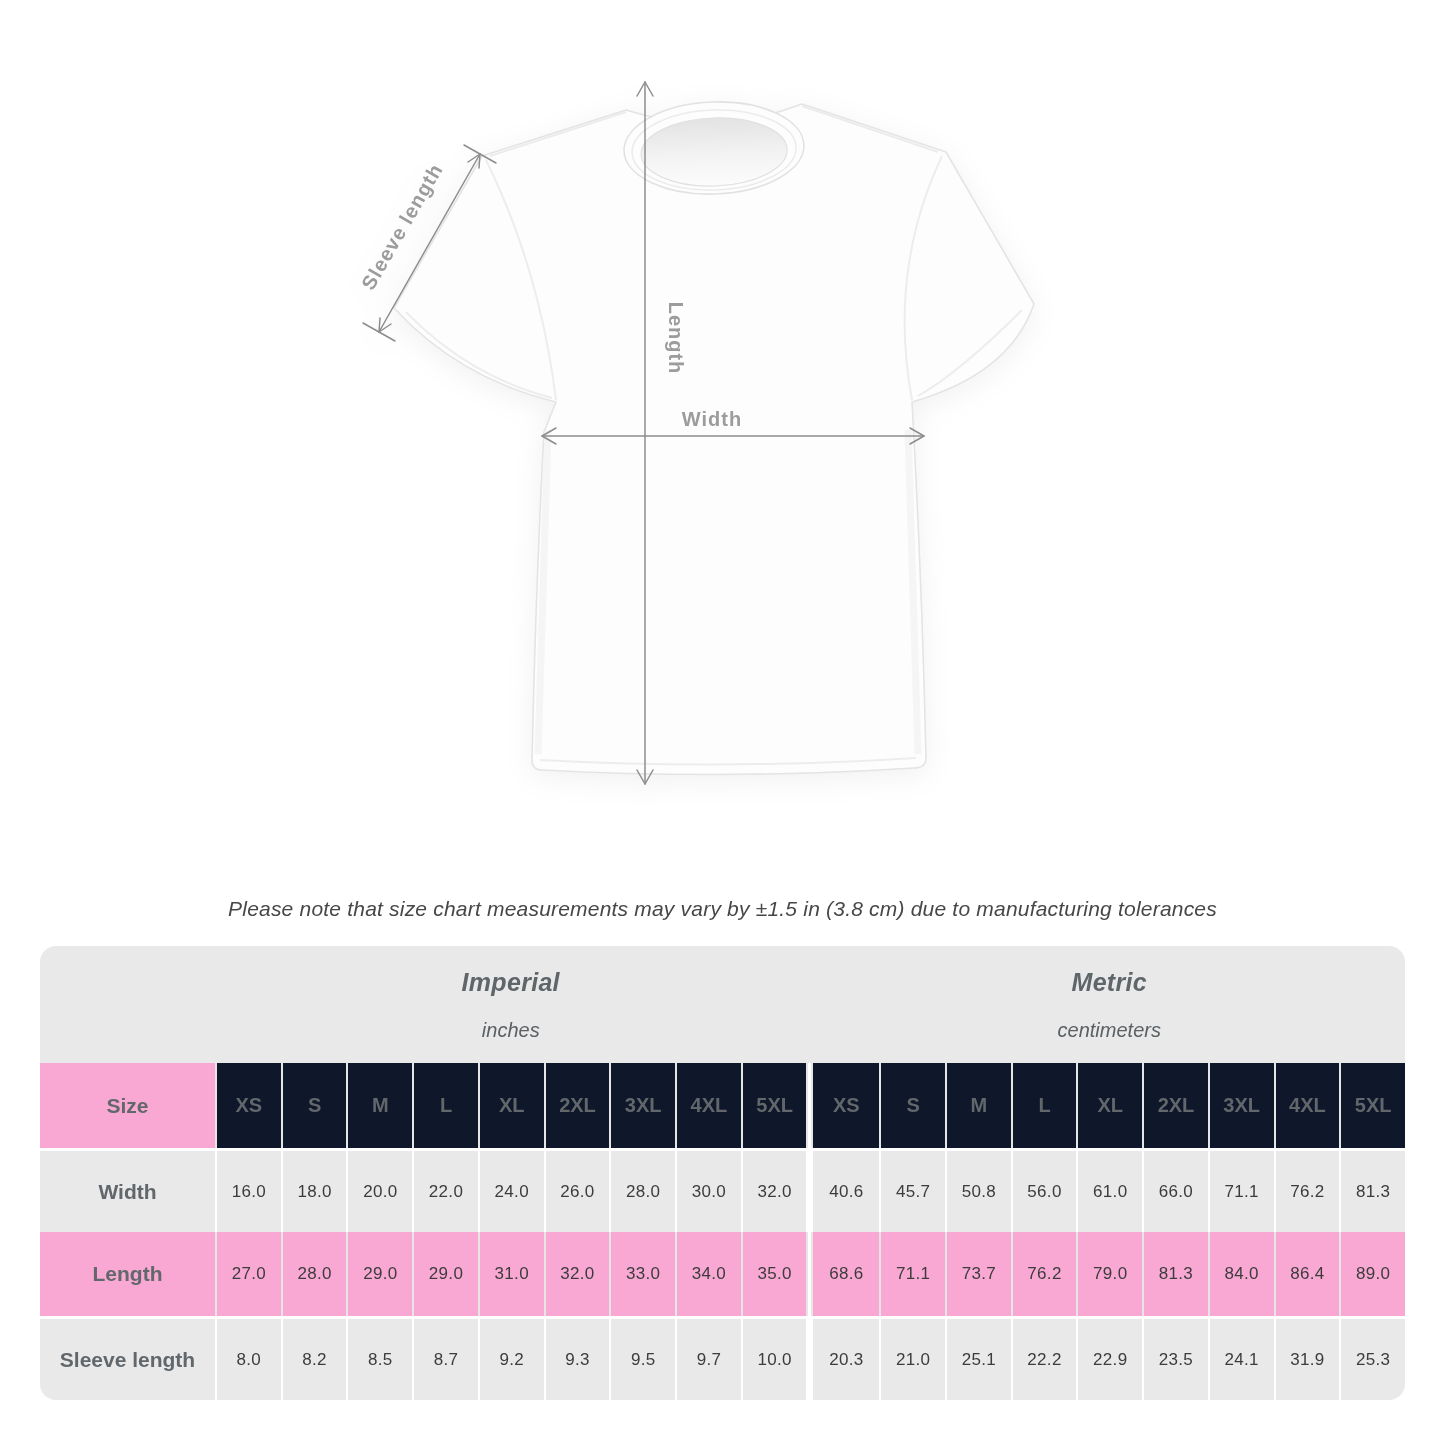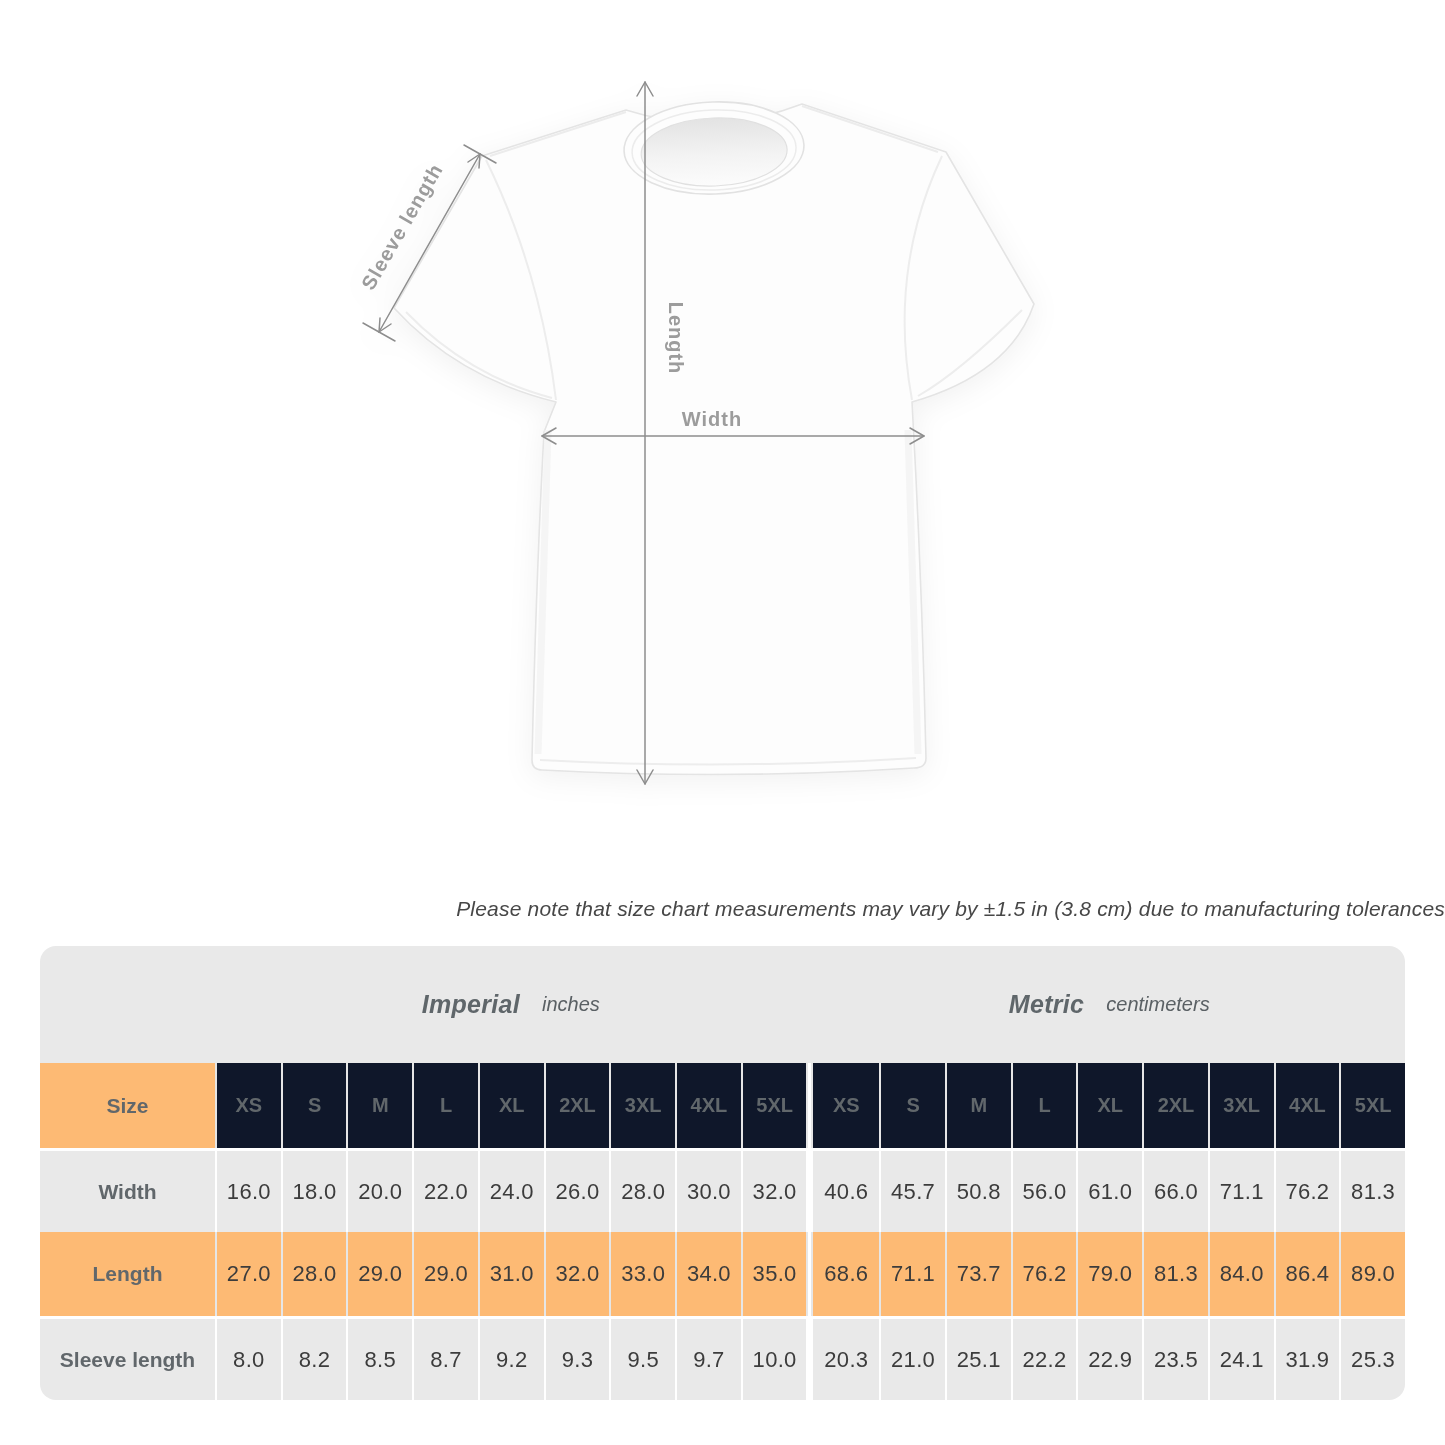--- a/index.html
+++ b/index.html
@@ -7,44 +7,44 @@
        font-family:"Liberation Sans","DejaVu Sans",sans-serif;}
   .stage{position:absolute;inset:0;}
 
   
   .shirt-wrap{position:absolute;left:340px;top:60px;width:740px;height:760px;}
   .shirt-wrap svg{display:block;filter:drop-shadow(0 6px 14px rgba(0,0,0,.055));}
 
   
   .title{position:absolute;left:0;top:843px;width:100%;text-align:center;
          font-size:34px;font-weight:bold;color:#282828;letter-spacing:.3px;}
-  .note{position:absolute;left:0;top:897px;width:100%;text-align:right;
+  .note{position:absolute;left:0;top:897px;width:100%;text-align:center;
         font-size:21px;font-style:italic;color:#474747;letter-spacing:.2px;}
 
   
   .tbl{position:absolute;left:40px;top:946px;width:1365px;
        display:grid;
        grid-template-columns:175px repeat(9,1fr) 7px repeat(9,1fr);
        grid-template-rows:117px 85px 84px 84px 84px;}
   .c{display:flex;align-items:center;justify-content:center;box-sizing:border-box;}
 
   .band{background:#e9e9e9;}
   .corner-tl{border-top-left-radius:16px;}
   .corner-tr{border-top-right-radius:16px;}
   .corner-bl{border-bottom-left-radius:16px;}
   .corner-br{border-bottom-right-radius:16px;}
-  .ghead{flex-direction:row;gap:22px;}
+  .ghead{flex-direction:column;gap:22px;}
   .gl{font-size:25px;font-weight:bold;font-style:italic;color:#5f666a;letter-spacing:.3px;}
   .gu{font-size:20px;font-style:italic;color:#5a6064;}
 
   .sh{font-size:20px;font-weight:bold;color:#61676b;background:#0f172a;}
   .rlabel{font-size:21px;font-weight:bold;color:#61676b;}
-  .val{font-size:22px;color:#3c3c3c;letter-spacing:.3px;}
-
-  .rw{background:#fdba74;}                       
+  .val{font-size:17px;color:#3c3c3c;letter-spacing:.3px;}
+
+  .rw{background:#f9a8d4;}                       
   .rg{background:#e9e9e9;border-top:3px solid #ffffff;}  
 
   .bl{border-left:2px solid #e6e6e6;}            
   .blw{border-left:2px solid #ffffff;}           
   .spw{background:#ffffff;border-left:2px solid #e6e6e6;border-right:2px solid #e6e6e6;}
   .spg{background:#ffffff;border-top:3px solid #ffffff;}
 </style>
 </head>
 <body>
 

